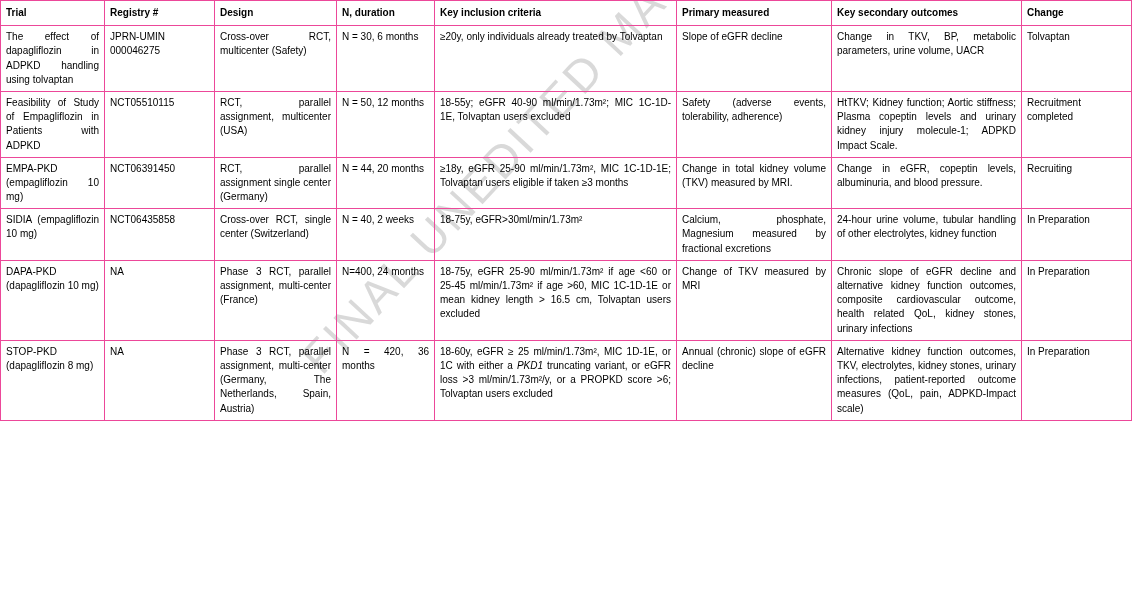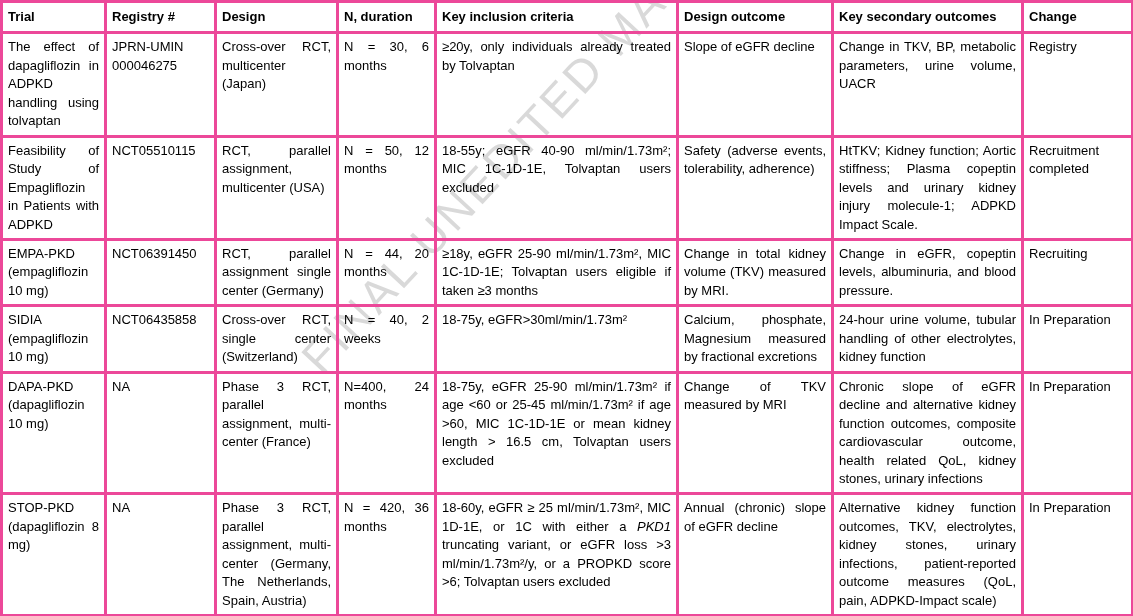--- a/index.html
+++ b/index.html
@@ -22,24 +22,24 @@
   }
   table.trials {
     border-collapse: collapse;
     table-layout: fixed;
     width: 1131px;
     margin: 0;
     position: relative;
     z-index: 2;
   }
   table.trials th, table.trials td {
-    border: 3px solid #ec4899;
+    border: 1px solid #ec4899;
     vertical-align: top;
     padding: 4px 5px 4px 5px;
-    font-size: 13px;
+    font-size: 10px;
     line-height: 1.42;
     text-align: justify;
     text-justify: inter-word;
     word-wrap: break-word;
     hyphens: none;
     background: transparent;
   }
   table.trials th {
     font-weight: bold;
     text-align: left;
@@ -104,35 +104,35 @@
         <col class="c6">
         <col class="c7">
     </colgroup>
     <thead>
       <tr>
         <th>Trial</th>
         <th>Registry #</th>
         <th>Design</th>
         <th>N, duration</th>
         <th>Key inclusion criteria</th>
-        <th>Design outcome</th>
+        <th>Primary measured</th>
         <th>Key secondary outcomes</th>
         <th>Change</th>
       </tr>
     </thead>
     <tbody>
       <tr>
         <td>The effect of dapagliflozin in ADPKD handling using tolvaptan</td>
         <td class="nojust">JPRN-UMIN 000046275</td>
-        <td>Cross-over RCT, multicenter (Japan)</td>
+        <td>Cross-over RCT, multicenter (Safety)</td>
         <td class="nojust">N = 30, 6 months</td>
         <td>≥20y, only individuals already treated by Tolvaptan</td>
         <td class="nojust">Slope of eGFR decline</td>
         <td>Change in TKV, BP, metabolic parameters, urine volume, UACR</td>
-        <td class="nojust">Registry</td>
+        <td class="nojust">Tolvaptan</td>
       </tr>
       <tr>
         <td>Feasibility of Study of Empagliflozin in Patients with ADPKD</td>
         <td class="nojust">NCT05510115</td>
         <td>RCT, parallel assignment, multicenter (USA)</td>
         <td class="nojust">N = 50, 12 months</td>
         <td>18-55y; eGFR 40-90 ml/min/1.73m²; MIC 1C-1D-1E, Tolvaptan users excluded</td>
         <td>Safety (adverse events, tolerability, adherence)</td>
         <td>HtTKV; Kidney function; Aortic stiffness; Plasma copeptin levels and urinary kidney injury molecule-1; ADPKD Impact Scale.</td>
         <td class="nojust">Recruitment completed</td>

